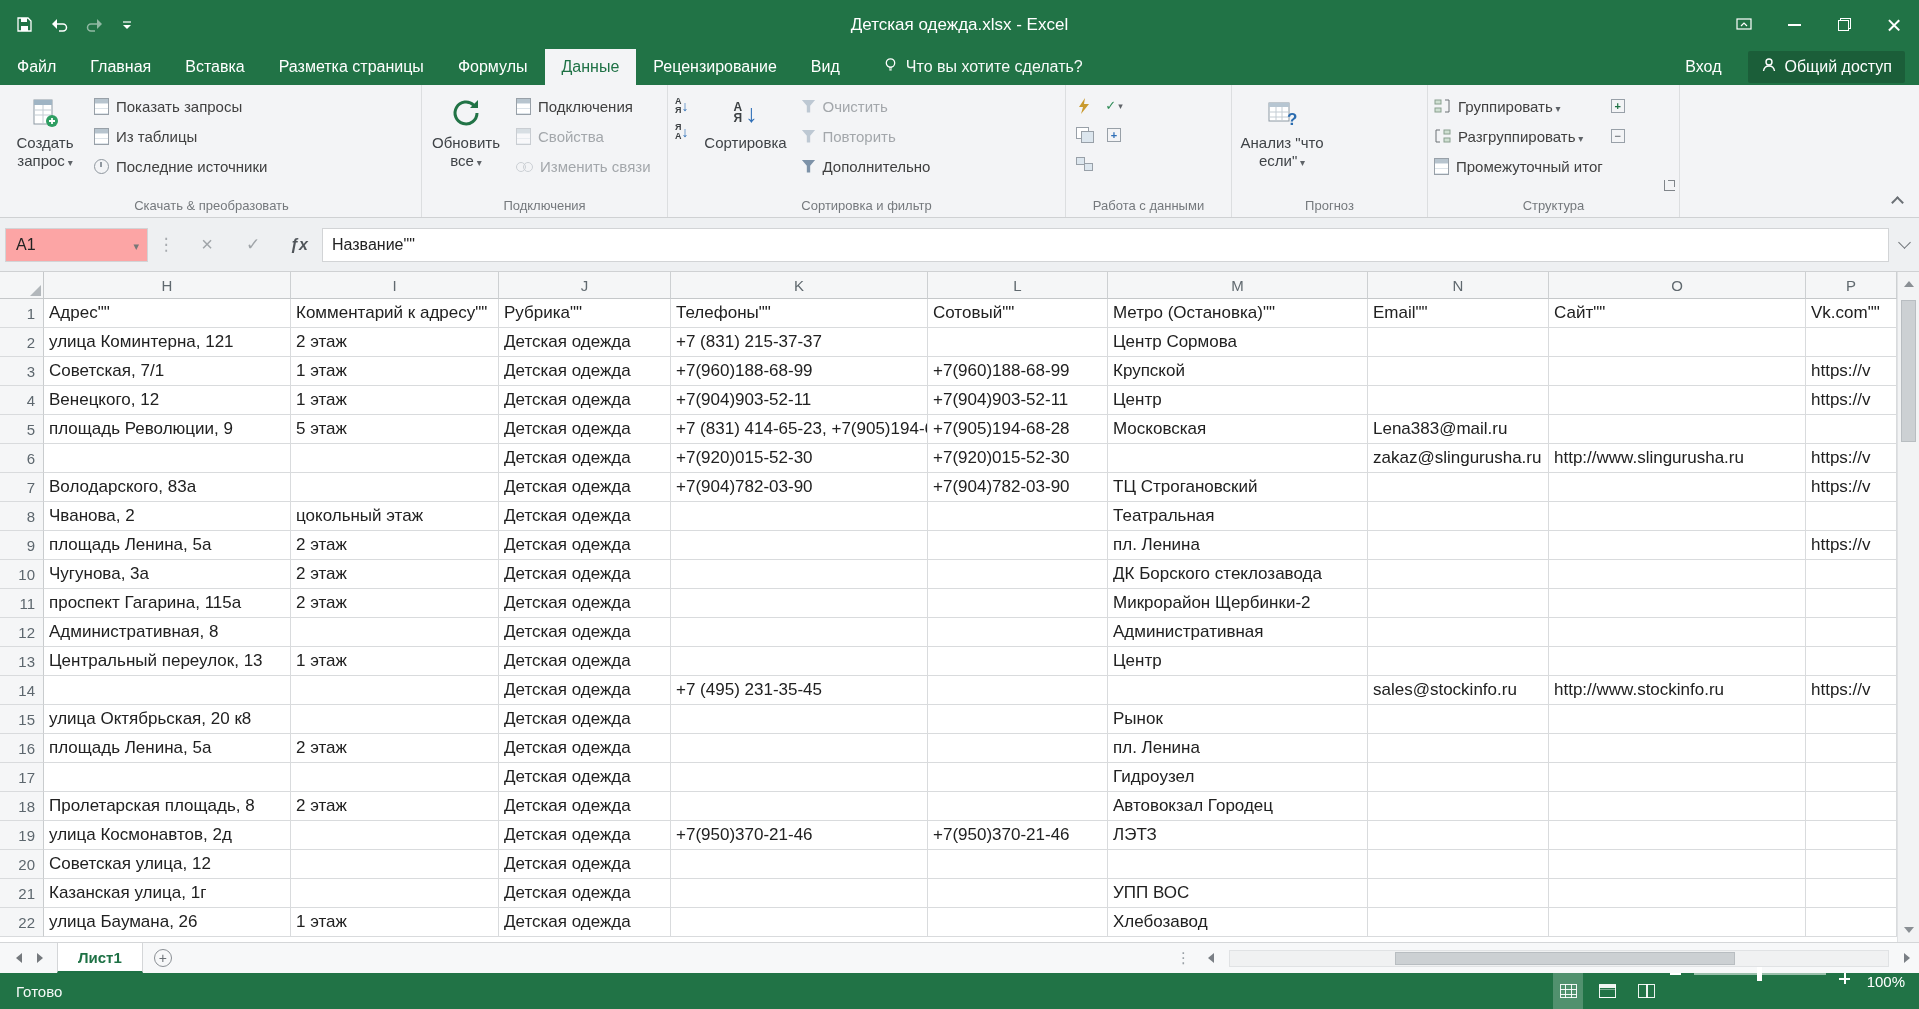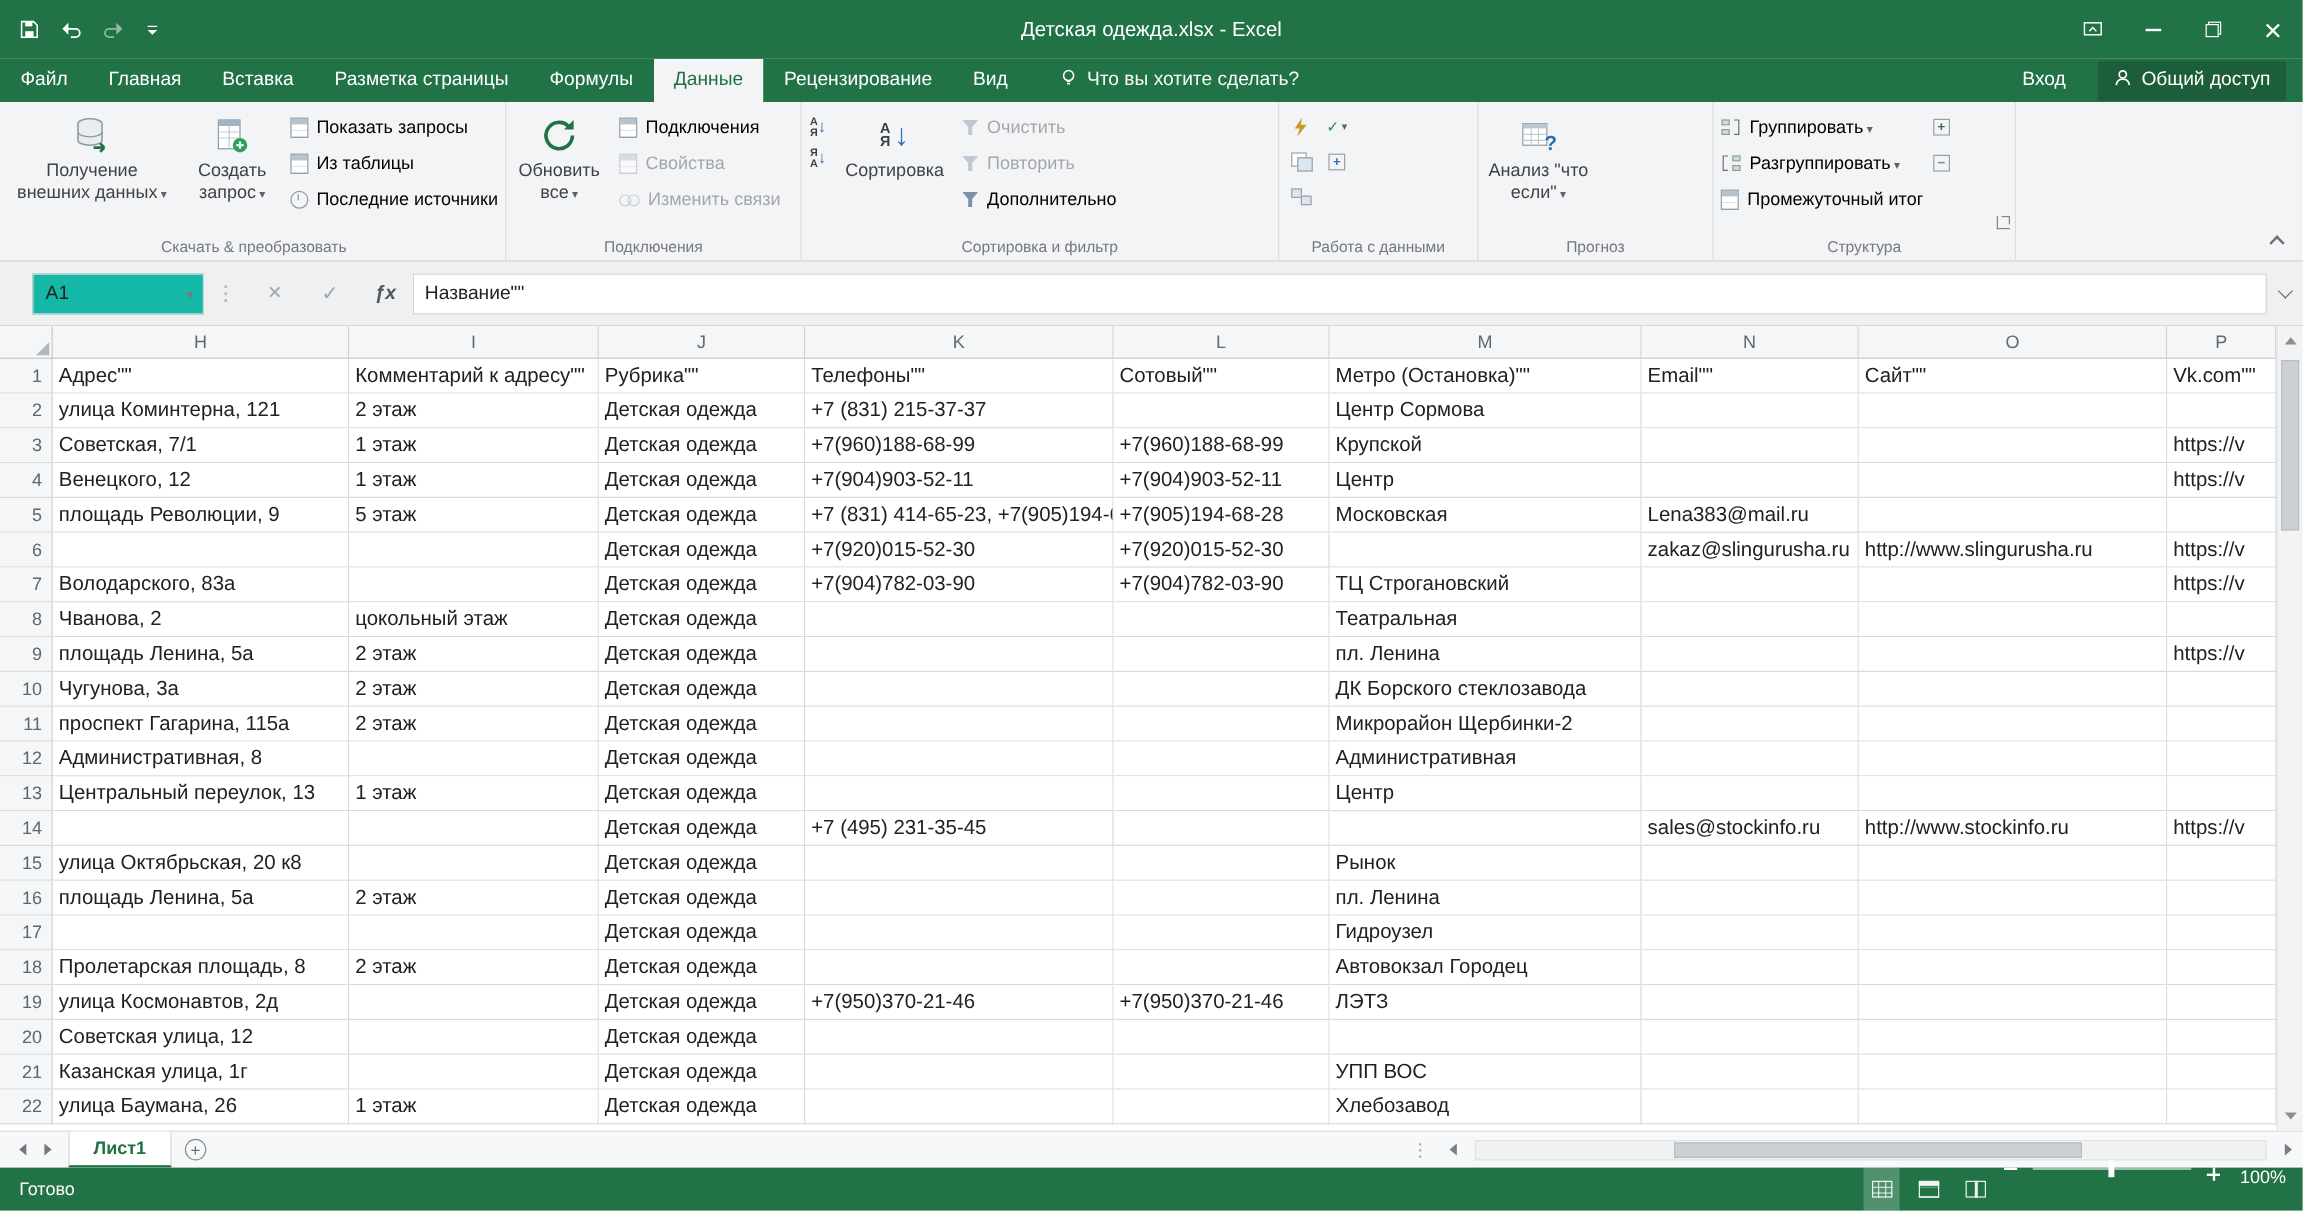--- a/index.html
+++ b/index.html
@@ -30,21 +30,21 @@
 
   
   .ribbon { height:133px; background:#f3f4f6; border-bottom:1px solid #cfd1d3; display:flex; position:relative; padding-left:2px; }
   .rgroup { display:flex; flex-direction:column; border-right:1px solid #dcdee0; position:relative; }
   .gitems { flex:1; display:flex; align-items:stretch; padding-top:3px; }
   .glabel { height:22px; line-height:22px; font-size:13px; color:#75797d; text-align:center; white-space:nowrap; overflow:hidden; }
   .bigbtn { display:flex; flex-direction:column; align-items:center; padding-top:4px; text-align:center; }
   .bicon { height:42px; display:flex; align-items:center; justify-content:center; }
   .bl { display:block; font-size:15px; color:#3f4347; line-height:1.2; white-space:nowrap; }
   .scol { display:flex; flex-direction:column; justify-content:flex-start; padding:3px 6px; }
-  .sbtn { display:flex; align-items:center; gap:7px; height:30px; font-size:15px; color:#000000; white-space:nowrap; }
+  .sbtn { display:flex; align-items:center; gap:7px; height:30px; font-size:15px; color:#404040; white-space:nowrap; }
   .sbtn.dis, .bl.dis { color:#a3a7ab; }
   .dis .micon, .micon.dis { opacity:.45; }
   .dd::after { content:" ▾"; font-size:10px; color:#5f6368; }
   .sortpair { display:flex; flex-direction:column; gap:8px; padding:9px 7px 0; }
   .sibtn { display:flex; align-items:center; }
   .mgrid { display:grid; grid-template-columns:30px 30px; grid-auto-rows:29px; align-content:start; padding:3px 3px 0; }
   .mcell { display:flex; align-items:center; justify-content:center; gap:1px; }
   .collapse-ribbon { position:absolute; right:16px; bottom:9px; width:10px; height:10px; }
   .chev-up { display:block; width:9px; height:9px; border-top:2px solid #6b7075; border-left:2px solid #6b7075; transform:rotate(45deg); }
   .launcher { position:absolute; right:4px; bottom:26px; width:11px; height:11px; border-left:1.5px solid #80858a; border-bottom:1.5px solid #80858a; }
@@ -78,21 +78,21 @@
   .mrel::before { content:""; position:absolute; left:0; top:0; width:7px; height:6px; border:1px solid #98a0a8; background:#dce6ee; }
   .mrel::after { content:""; position:absolute; right:0; bottom:0; width:7px; height:6px; border:1px solid #98a0a8; background:#dce6ee; }
   .mplus { width:14px; height:14px; border:1px solid #98a0a8; display:flex; align-items:center; justify-content:center; font-weight:bold; font-size:11px; color:#217346; }
   .mplus::before { content:"+"; }
   .mminus { width:14px; height:14px; border:1px solid #98a0a8; display:flex; align-items:center; justify-content:center; font-weight:bold; font-size:11px; color:#80858a; }
   .mminus::before { content:"−"; }
   .dd2::after { content:"▾"; font-size:9px; color:#5f6368; margin-left:1px; }
 
   
   .fzone { height:54px; background:#eef0f2; border-bottom:1px solid #cfd1d3; display:flex; align-items:center; }
-  .namebox { width:143px; height:34px; margin-left:27px; background:#14b8a6; border:1px solid #d2d4d6; display:flex; align-items:center; padding-left:10px; font-size:16px; color:#222; }
+  .namebox { width:143px; height:34px; margin-left:5px; background:#fca5a5; border:1px solid #d2d4d6; display:flex; align-items:center; padding-left:10px; font-size:16px; color:#222; }
   .nb-dd { margin-left:auto; padding:0 8px; }
   .nb-dd::before { content:"▾"; font-size:11px; color:#777; }
   .fgrip { width:36px; text-align:center; color:#a7abaf; font-size:17px; }
   .fgrip::before { content:"⋮"; }
   .fbtn { width:46px; height:34px; display:flex; align-items:center; justify-content:center; font-size:17px; color:#a0a5a9; }
   .fbtn.gx::before { content:"×"; font-size:20px; }
   .fbtn.gcheck::before { content:"✓"; }
   .fbtn.gfx { color:#50555a; font-style:italic; font-weight:bold; }
   .fbtn.gfx::before { content:"ƒx"; font-size:16px; }
   .ffield { flex:1; height:34px; background:#fff; border:1px solid #d2d4d6; display:flex; align-items:center; padding-left:9px; font-size:16px; color:#222; }
@@ -232,32 +232,20 @@
       </span>
       <span>Общий доступ</span>
     </span>
   </div>
 </div>
 
 <div class="ribbon">
 
   <div class="rgroup" style="width:420px">
     <div class="gitems">
-      <div class="bigbtn" style="width:152px">
-        <span class="bicon">
-          <svg width="30" height="32" viewBox="0 0 30 32">
-              <ellipse cx="13" cy="6" rx="10" ry="4" fill="#e8edf1" stroke="#8d99a3" stroke-width="1.3"></ellipse>
-              <path d="M3 6 v14 c0 2.2 4.5 4 10 4 s10 -1.8 10 -4 V6" fill="#e8edf1" stroke="#8d99a3" stroke-width="1.3"></path>
-              <path d="M3 13 c0 2.2 4.5 4 10 4 s10 -1.8 10 -4" fill="none" stroke="#8d99a3" stroke-width="1.1"></path>
-              <path d="M16 26 h9 M25 26 l-3.5 -3.5 M25 26 l-3.5 3.5" stroke="#217346" stroke-width="2.2" fill="none"></path>
-            </svg>
-        </span>
-        <span class="bl">Получение</span>
-        <span class="bl dd">внешних данных</span>
-      </div>
       <div class="bigbtn" style="width:86px">
         <span class="bicon">
           <svg width="28" height="30" viewBox="0 0 28 30">
               <rect x="3" y="2" width="18" height="24" fill="#fff" stroke="#8d99a3"></rect>
               <rect x="3" y="2" width="18" height="5" fill="#9fb4c4"></rect>
               <line x1="3" y1="12" x2="21" y2="12" stroke="#c3ccd3"></line>
               <line x1="3" y1="17" x2="21" y2="17" stroke="#c3ccd3"></line>
               <line x1="12" y1="7" x2="12" y2="26" stroke="#c3ccd3"></line>
               <circle cx="21" cy="23" r="6" fill="#2e9e62"></circle>
               <path d="M21 20 v6 M18 23 h6" stroke="#fff" stroke-width="1.8"></path>

